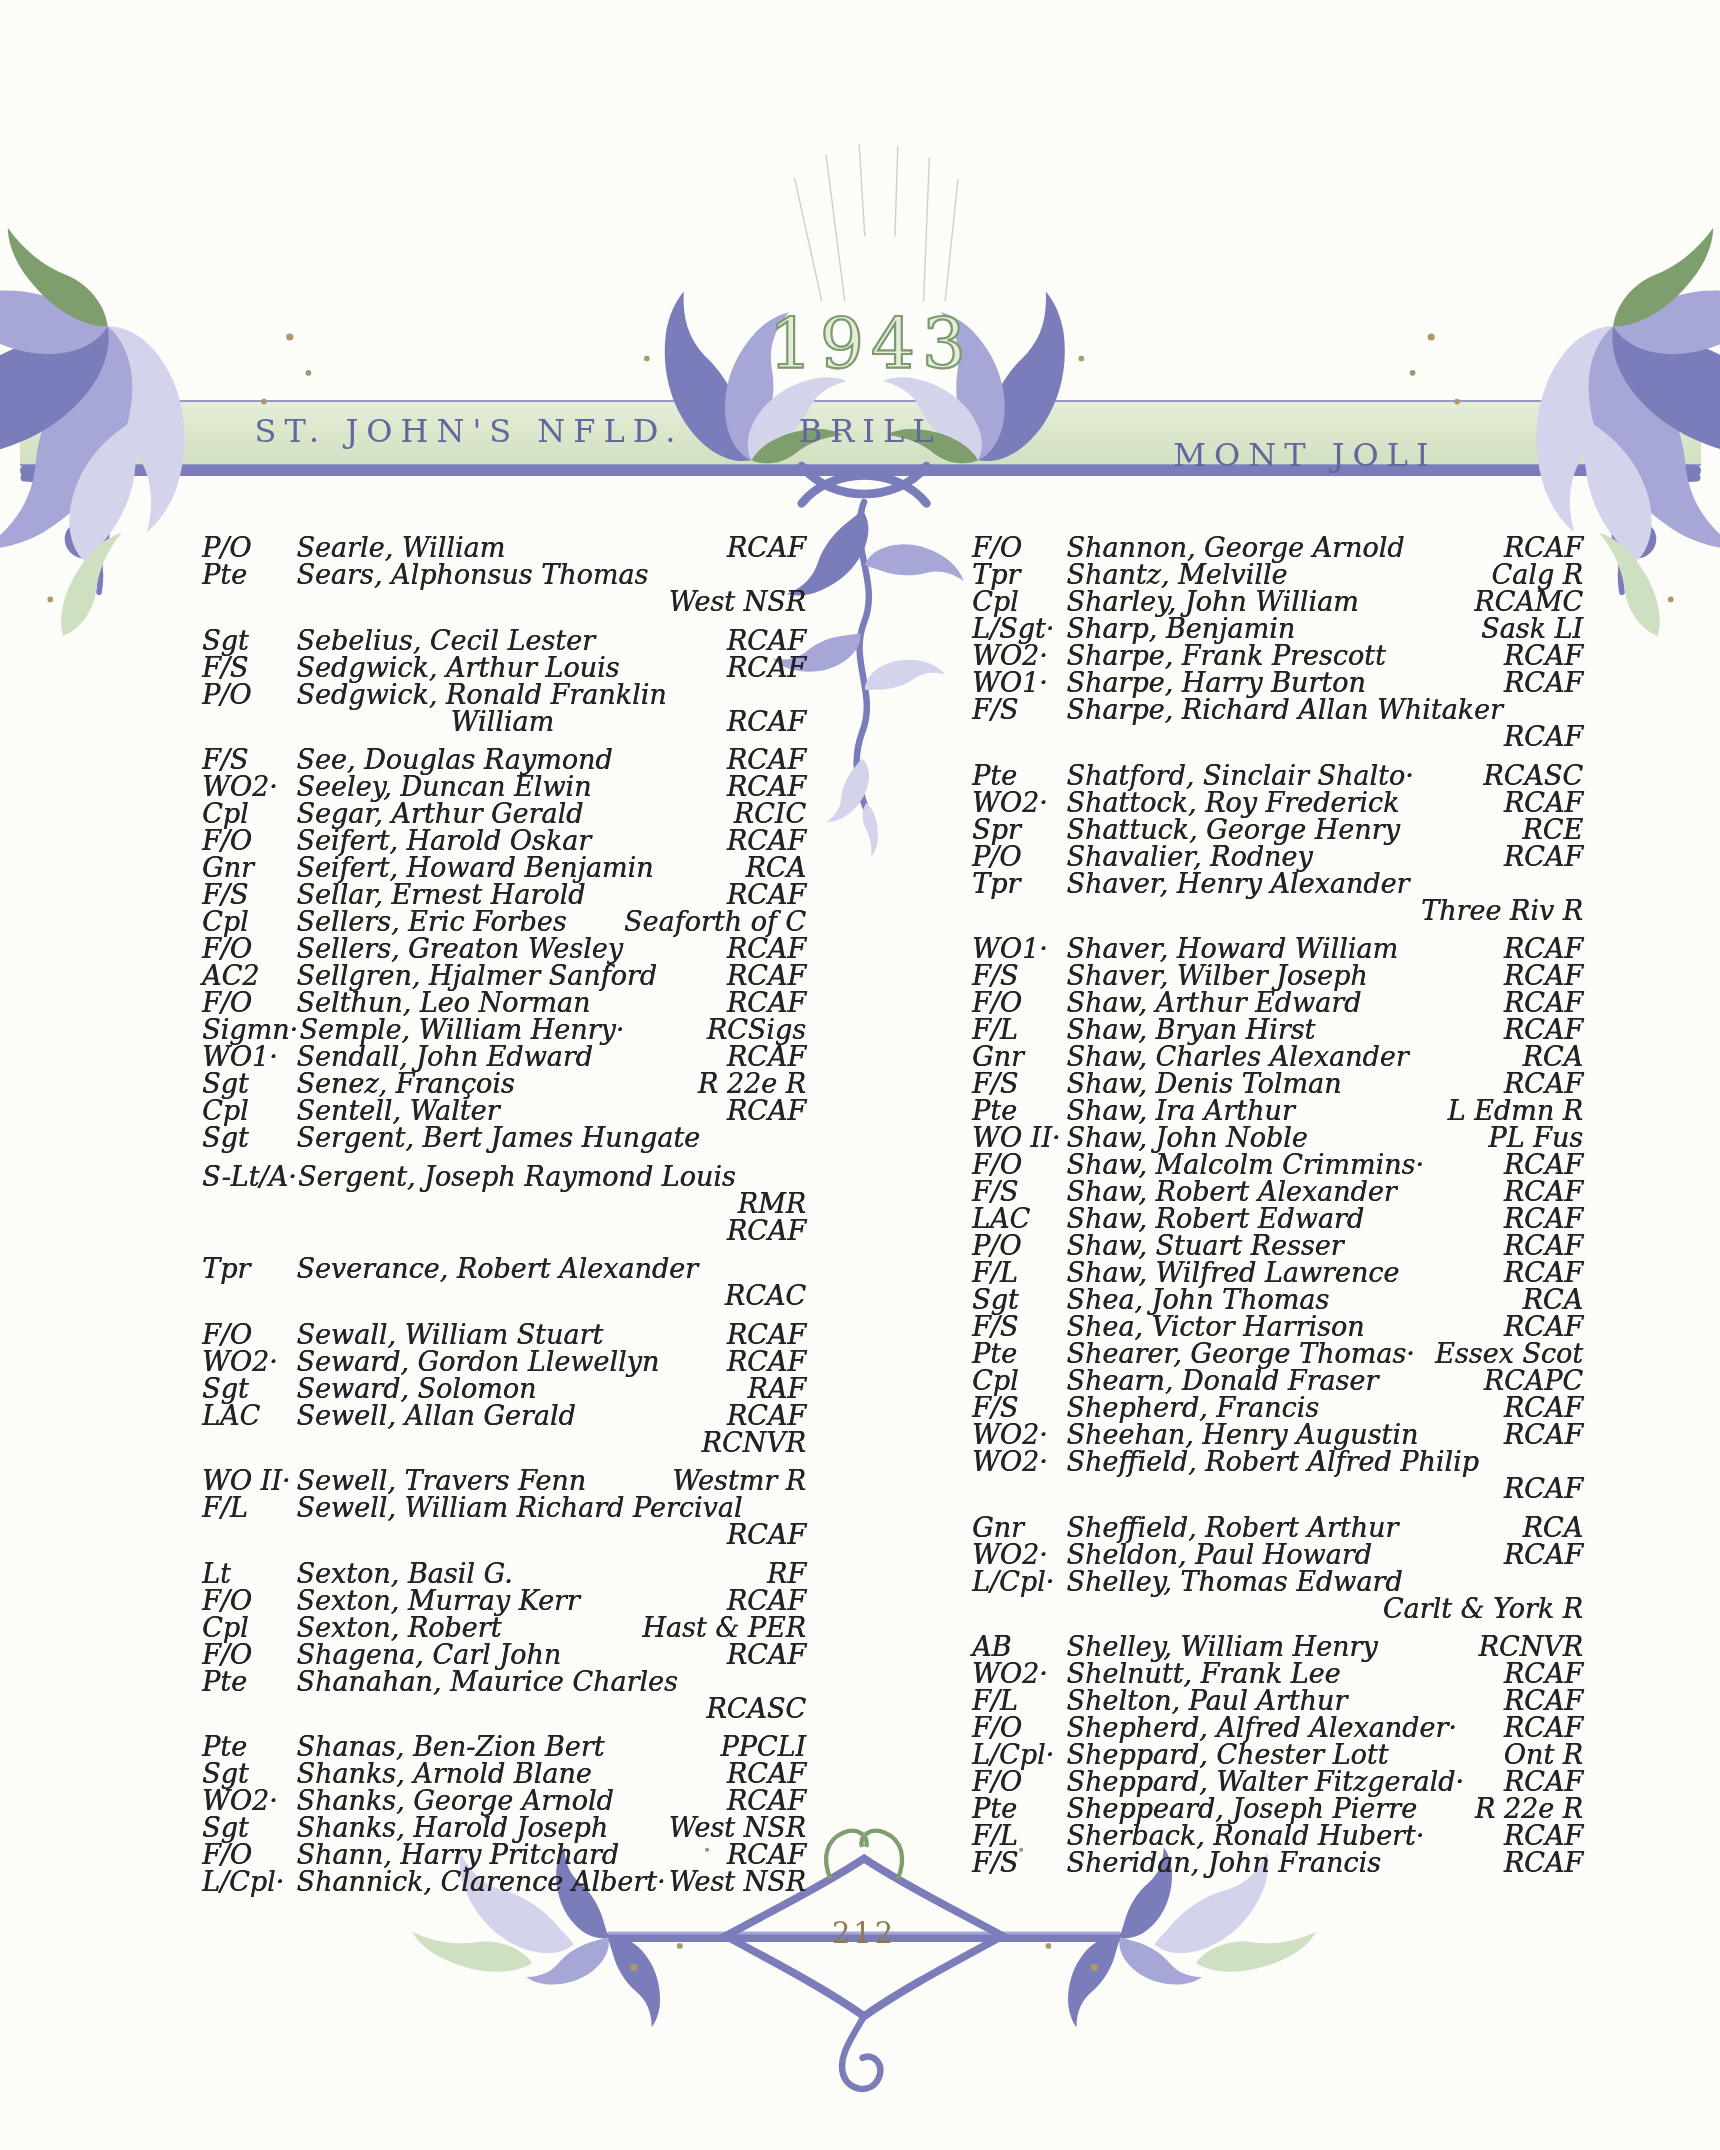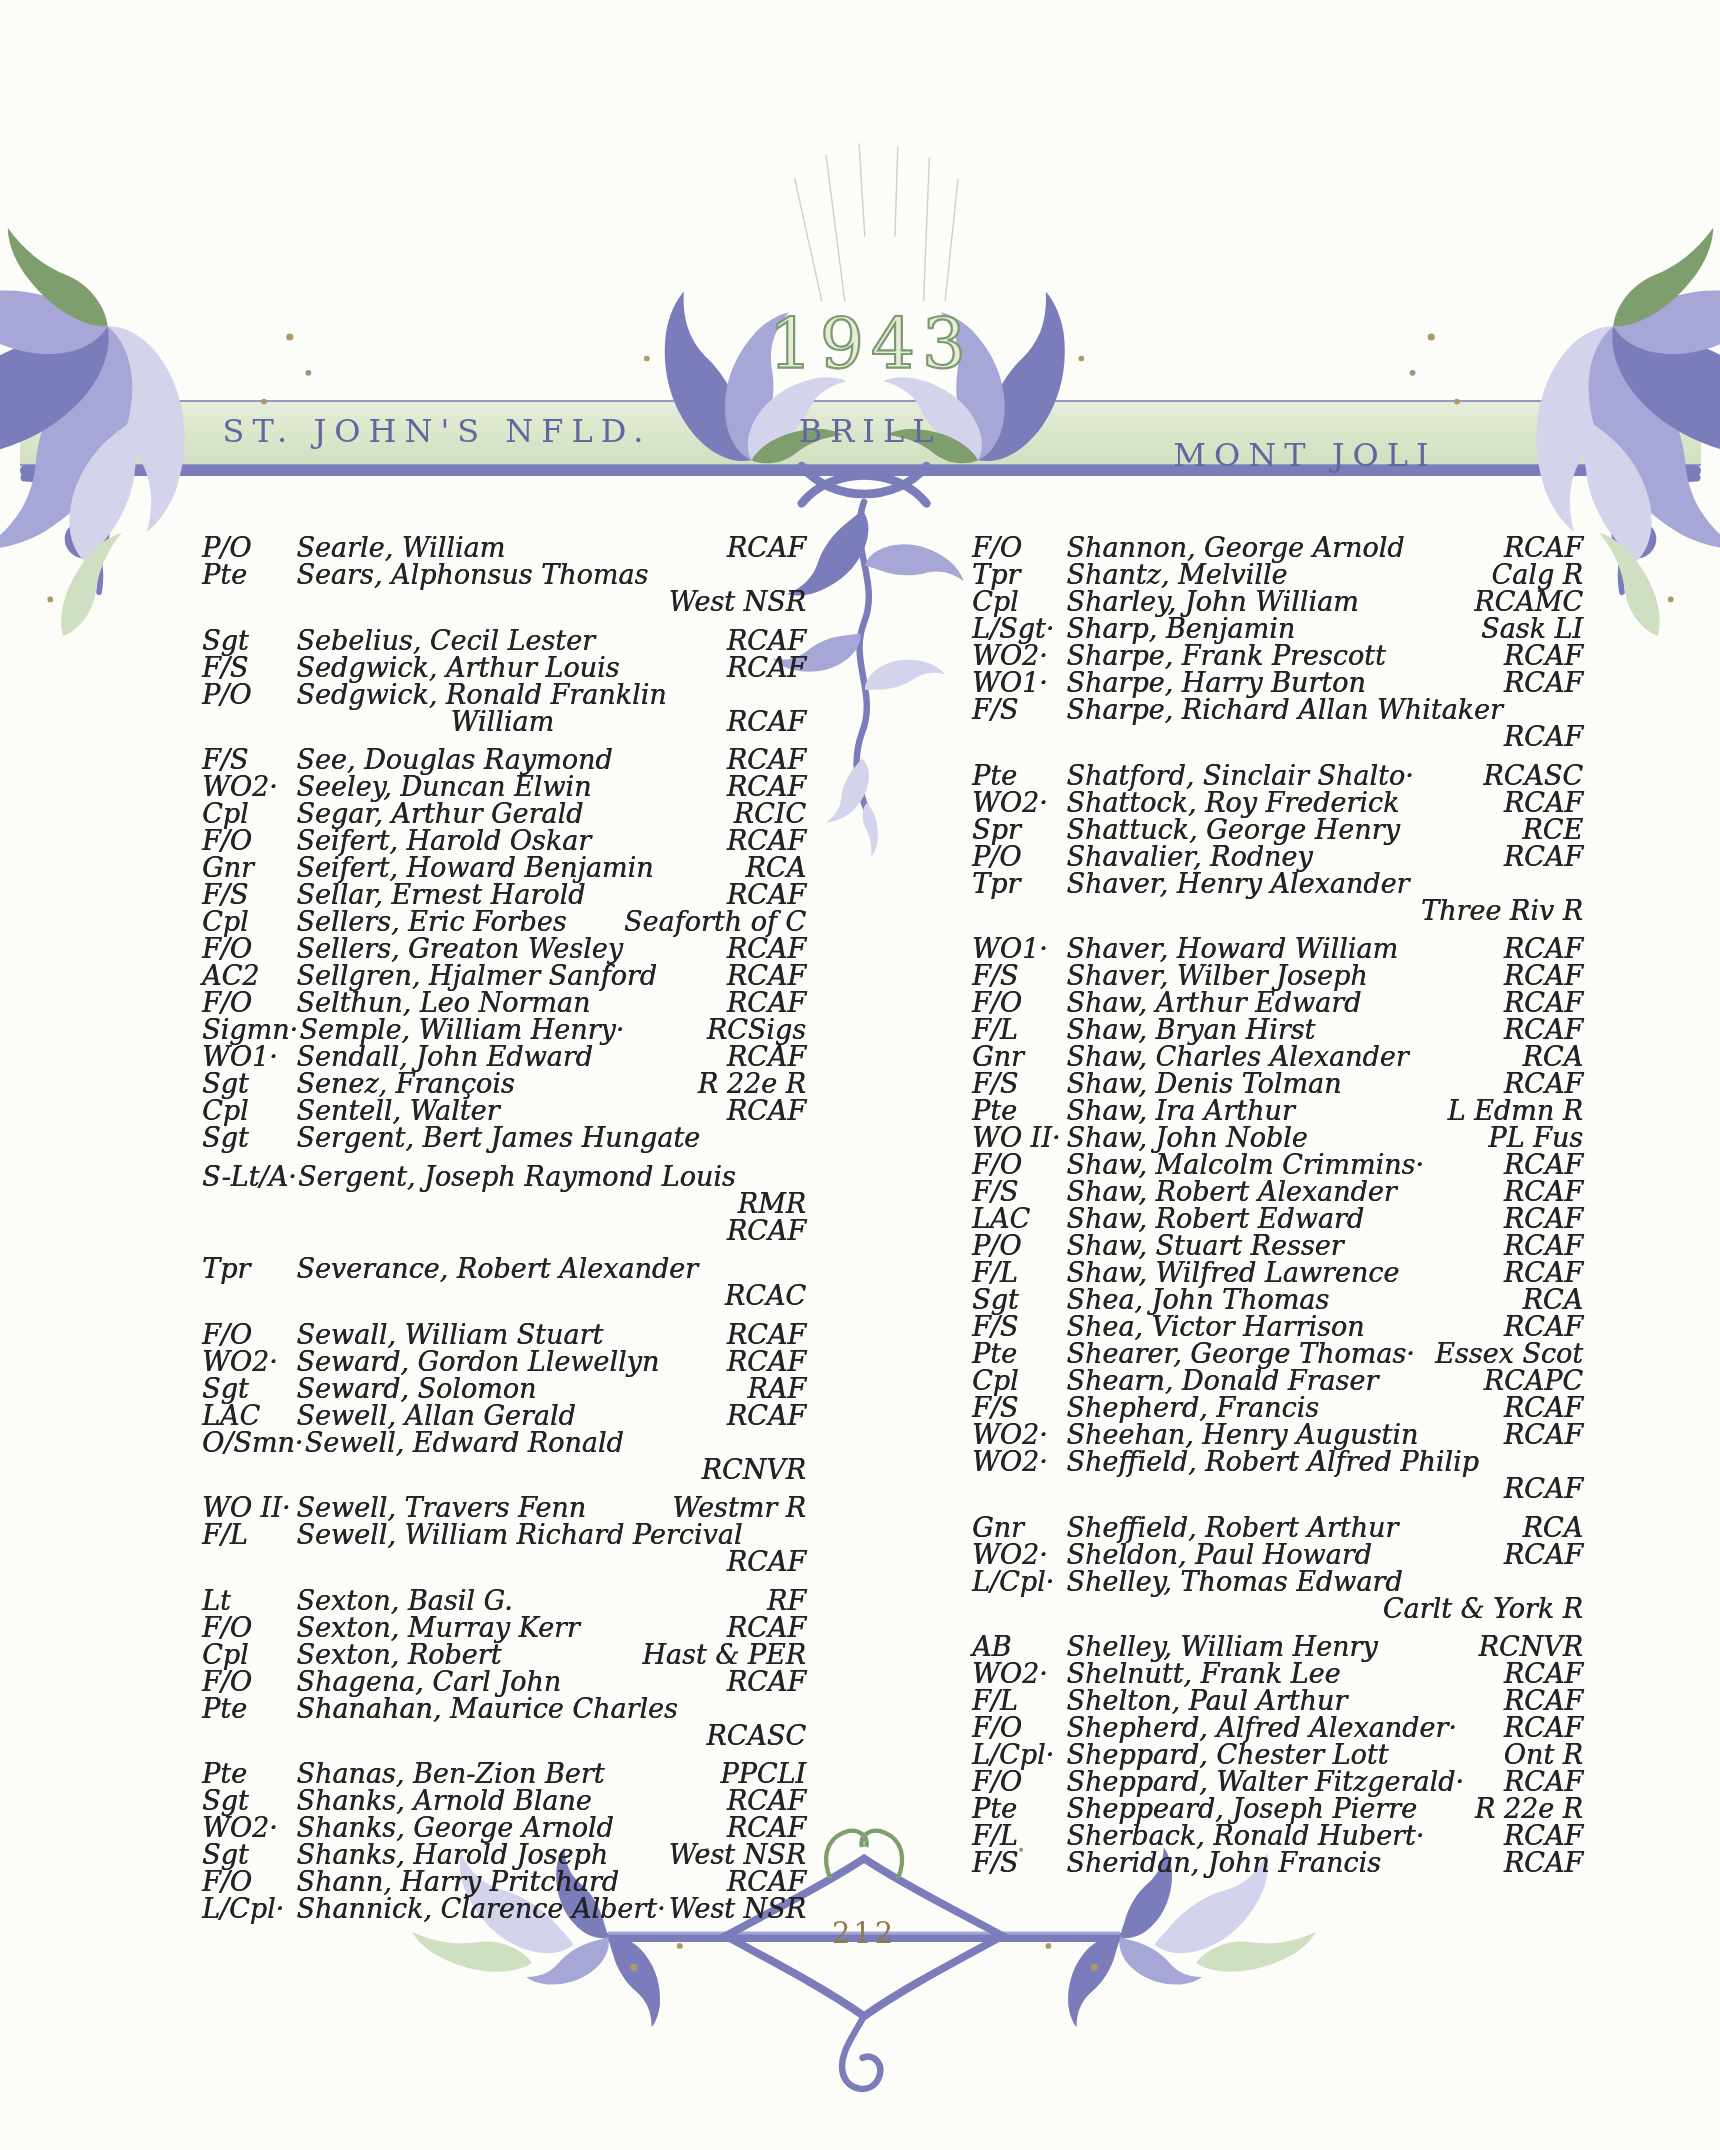--- a/index.html
+++ b/index.html
@@ -25,21 +25,21 @@
     border-bottom:2.2px solid var(--banner-edge);
   }
   .ribbon-bar{
     position:absolute;left:20px;right:20px;top:465px;height:10.8px;z-index:0;
     background:var(--vine);border-radius:5.7px;
   }
   .banner-label{
     position:absolute;top:412px;transform:translateX(-50%);z-index:2;
     font-size:32px;color:var(--banner-text);letter-spacing:8px;white-space:nowrap;
   }
-  .loc-0{left:437px;}
+  .loc-0{left:469px;}
   .loc-1{left:870px;}
   .loc-2{left:1305px;margin-top:24px;}
   
   .year{
     position:absolute;left:871px;top:310px;transform:translateX(-50%);z-index:2;
     font-size:69px;letter-spacing:7.2px;line-height:1;
     color:var(--year-fill);
     -webkit-text-stroke:2.2px var(--year-outline);
     text-shadow:0 0 1.4px rgba(110,140,100,.55);
   }
@@ -344,25 +344,20 @@
         <span class="rank">Sgt</span>
         <span class="name">Seward, Solomon</span>
         <span class="unit">RAF</span>
       </div>
       <div class="row">
         <span class="rank">LAC</span>
         <span class="name">Sewell, Allan Gerald</span>
         <span class="unit">RCAF</span>
       </div>
       <div class="row">
-        <span class="rank">O/Smn·</span>
-        <span class="name">Sewell, Edward Ronald</span>
-        <span class="unit"></span>
-      </div>
-      <div class="row">
         <span class="rank"></span>
         <span class="name"></span>
         <span class="unit">RCNVR</span>
       </div>
       <div class="row gap">
         <span class="rank">WO II·</span>
         <span class="name">Sewell, Travers Fenn</span>
         <span class="unit">Westmr R</span>
       </div>
       <div class="row">

